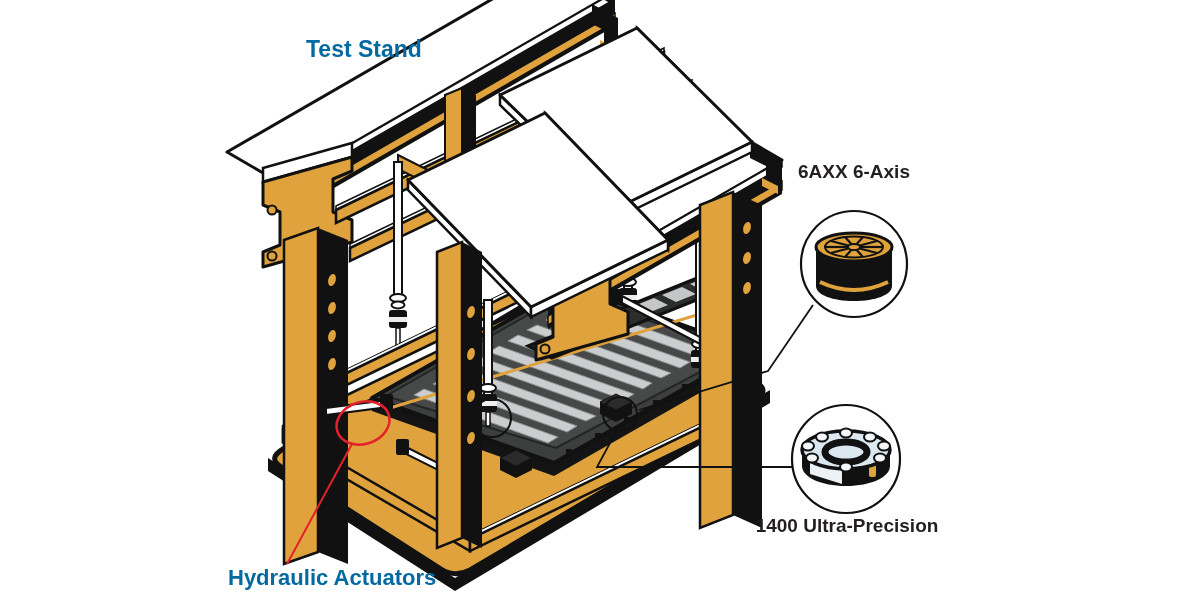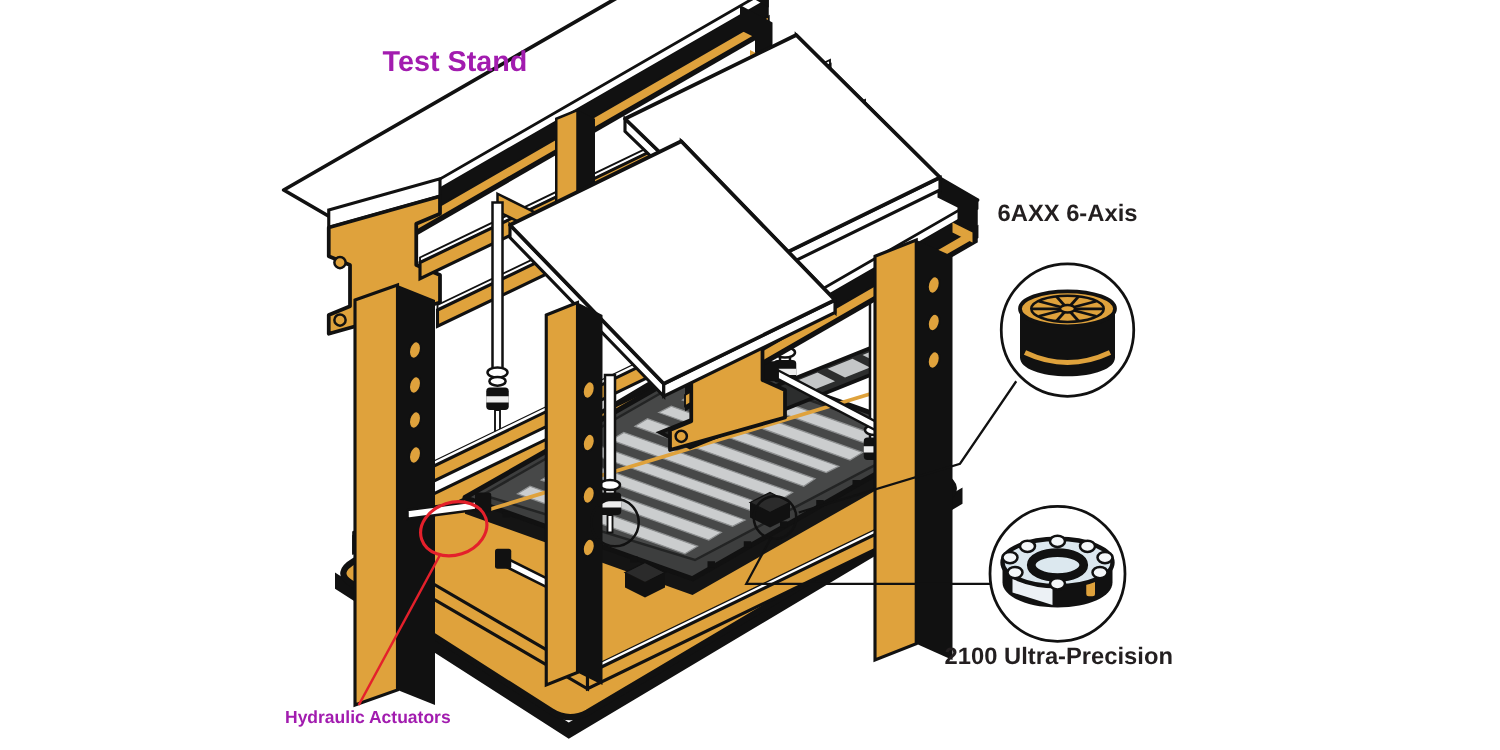--- a/index.html
+++ b/index.html
@@ -1,20 +1,20 @@
 <!DOCTYPE html>
 <html><head>
 <meta charset="utf-8">
 <style>
   html,body{margin:0;padding:0;background:#ffffff;}
   .stage{position:relative;width:1200px;height:600px;background:#ffffff;overflow:hidden;
          font-family:"Liberation Sans",sans-serif;}
   .stage svg{position:absolute;left:0;top:0;}
   .lbl{position:absolute;font-weight:700;white-space:nowrap;}
-  .lbl-red{color:#a21caf;}
+  .lbl-red{color:#0369a1;}
   .lbl-dark{color:#231F20;}
   .callout-label{text-align:center;white-space:normal;line-height:24px;}
 </style>
 </head>
 <body>
 
 <div class="stage">
 
 <svg width="1200" height="600" viewBox="0 0 1200 600">
 
@@ -272,18 +272,18 @@
   </g>
 </svg>
 
 <div class="lbl lbl-red" style="left:306px;top:36px;font-size:23px;">Test Stand</div>
 
 <div class="lbl lbl-dark callout-label" style="left:753px;top:160px;width:202px;font-size:19px;">
   <div>6AXX 6-Axis</div>
 </div>
 
 <div class="lbl lbl-dark callout-label" style="left:714px;top:514px;width:266px;font-size:19px;">
-  <div>2100 Ultra-Precision</div>
+  <div>1400 Ultra-Precision</div>
 </div>
 
-<div class="lbl lbl-red" style="left:228px;top:565px;font-size:14px;">Hydraulic Actuators</div>
+<div class="lbl lbl-red" style="left:228px;top:565px;font-size:22px;">Hydraulic Actuators</div>
 
 </div>
 
 </body></html>

